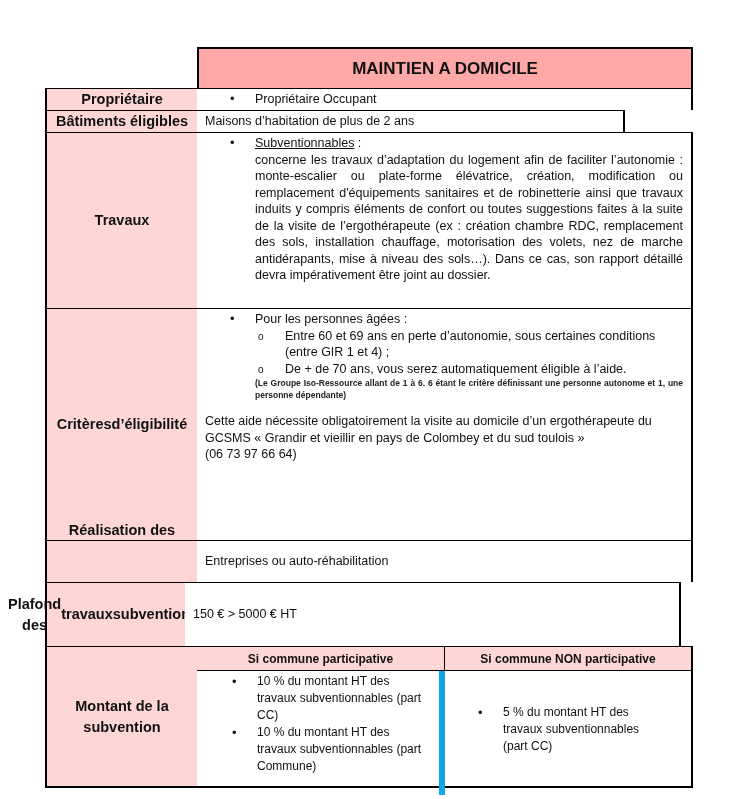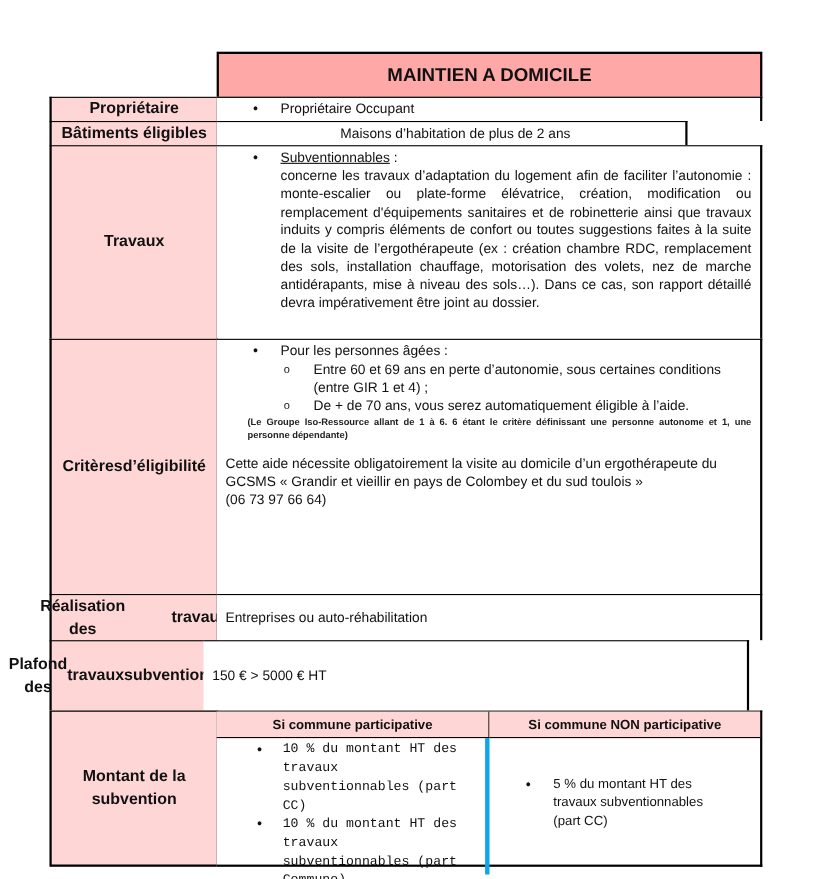--- a/index.html
+++ b/index.html
@@ -37,21 +37,21 @@
 <div class="abs header">MAINTIEN A DOMICILE</div>
 
 <div class="abs label" style="left:45px; top:88px; width:153px; height:22px;">Propriétaire</div>
 <div class="abs cell" style="left:197px; top:88px; width:496px; height:22px; padding-top:2px;">
   <ul class="b">
       <li>Propriétaire Occupant</li>
     </ul>
 </div>
 
 <div class="abs label" style="left:45px; top:110px; width:153px; height:22px;">Bâtiments éligibles</div>
-<div class="abs cell vcenter" style="left:197px; top:110px; width:428px; height:22px;justify-content:center;">
+<div class="abs cell vcenter" style="left:197px; top:110px; width:428px; height:22px;">
   <span>Maisons d’habitation de plus de 2 ans</span>
 </div>
 
 <div class="abs label" style="left:45px; top:132px; width:153px; height:176px;">Travaux</div>
 <div class="abs cell" style="left:197px; top:132px; width:496px; height:176px; padding:2px 8px 0 0;">
   <ul class="b">
     <li><span class="u">Subventionnables</span><span> :</span></li>
   </ul>
   <div class="just" style="padding-left:58px;">concerne les travaux d’adaptation du logement afin de faciliter l’autonomie : monte-escalier ou plate-forme élévatrice, création, modification ou remplacement d'équipements sanitaires et de robinetterie ainsi que travaux induits y compris éléments de confort ou toutes suggestions faites à la suite de la visite de l’ergothérapeute (ex : création chambre RDC, remplacement des sols, installation chauffage, motorisation des volets, nez de marche antidérapants, mise à niveau des sols…). Dans ce cas, son rapport détaillé devra impérativement être joint au dossier.</div>
 </div>
@@ -63,28 +63,28 @@
 <div class="abs cell" style="left:197px; top:308px; width:496px; height:232px; padding:2px 8px 0 0;">
   <ul class="b">
     <li>
       <span>Pour les personnes âgées :</span>
       <ul class="o">
         <li>Entre 60 et 69 ans en perte d’autonomie, sous certaines conditions (entre GIR 1 et 4) ;</li>
         <li>De + de 70 ans, vous serez automatiquement éligible à l’aide.</li>
       </ul>
     </li>
   </ul>
-  <div class="small just" style="padding-left:28px;">(Le Groupe Iso-Ressource allant de 1 à 6. 6 étant le critère définissant une personne autonome et 1, une personne dépendante)</div>
+  <div class="small just" style="padding-left:58px;">(Le Groupe Iso-Ressource allant de 1 à 6. 6 étant le critère définissant une personne autonome et 1, une personne dépendante)</div>
   <div style="padding-left:8px; margin-top:12px;">
     <div>Cette aide nécessite obligatoirement la visite au domicile d’un ergothérapeute du GCSMS « Grandir et vieillir en pays de Colombey et du sud toulois »</div>
     <div>(06 73 97 66 64)</div>
   </div>
 </div>
 
-<div class="abs label" style="left:45px; top:540px; width:153px; height:42px; flex-direction:row;gap:42px;">
+<div class="abs label" style="left:45px; top:540px; width:153px; height:42px; flex-direction:column;gap:42px;">
   <span>Réalisation des</span>
   <span>travaux</span>
 </div>
 <div class="abs cell vcenter" style="left:197px; top:540px; width:496px; height:42px;">
   <span>Entreprises ou auto-réhabilitation</span>
 </div>
 
 <div class="abs label" style="left:45px; top:582px; width:153px; height:64px; flex-direction:row;">
   <span>Plafond des</span>
   <span>travaux</span>
@@ -94,21 +94,21 @@
   <span>150 € &gt; 5000 € HT</span>
 </div>
 
 <div class="abs label bottom" style="left:45px; top:646px; width:153px; height:142px; flex-direction:column;">
   <span>Montant de la</span>
   <span>subvention</span>
 </div>
 <div class="abs bottom" style="left:197px; top:646px; width:496px; height:142px; border-top:1px solid #000; border-right:2px solid #000; background:#fff;">
   <div class="abs subhead" style="left:0; top:0; width:248px; height:24px; border-top:none; border-right:1px solid #000;">Si commune participative</div>
   <div class="abs subhead" style="left:248px; top:0; width:246px; height:24px; border-top:none;">Si commune NON participative</div>
-  <div class="abs sub" style="left:0; top:24px; width:248px; height:124px; border-right:4px solid #0ea5e9; padding-top:2px;font-family:Liberation Mono, monospace;">
+  <div class="abs sub" style="left:0; top:24px; width:248px; height:124px; border-right:6px solid #0ea5e9; padding-top:2px;">
     <ul class="b" style="padding-left:60px; padding-right:14px;">
       <li>10 % du montant HT des travaux subventionnables (part CC)</li>
       <li>10 % du montant HT des travaux subventionnables (part Commune)</li>
     </ul>
   </div>
   <div class="abs sub" style="left:248px; top:24px; width:246px; height:116px; display:flex; align-items:center;">
     <ul class="b" style="padding-left:58px; padding-right:40px;">
       <li>5 % du montant HT des travaux subventionnables (part CC)</li>
     </ul>
   </div>

